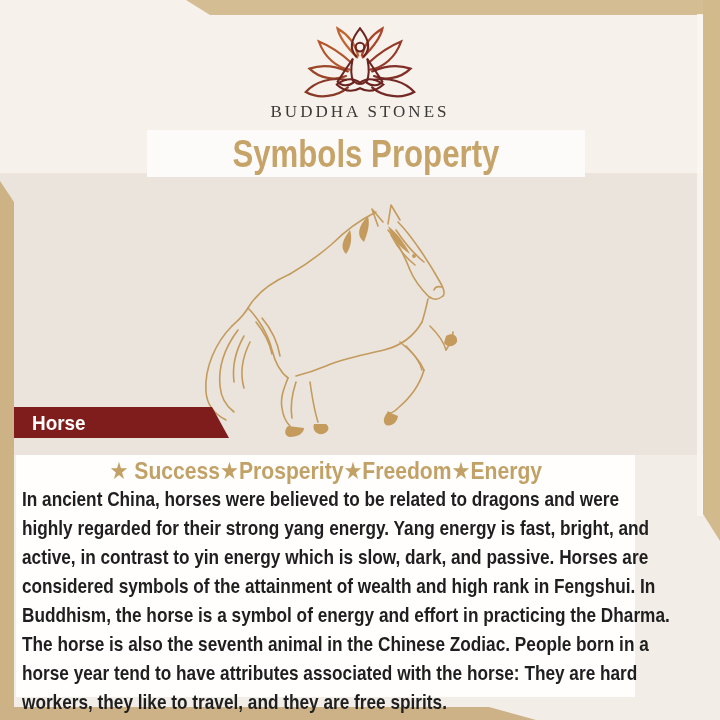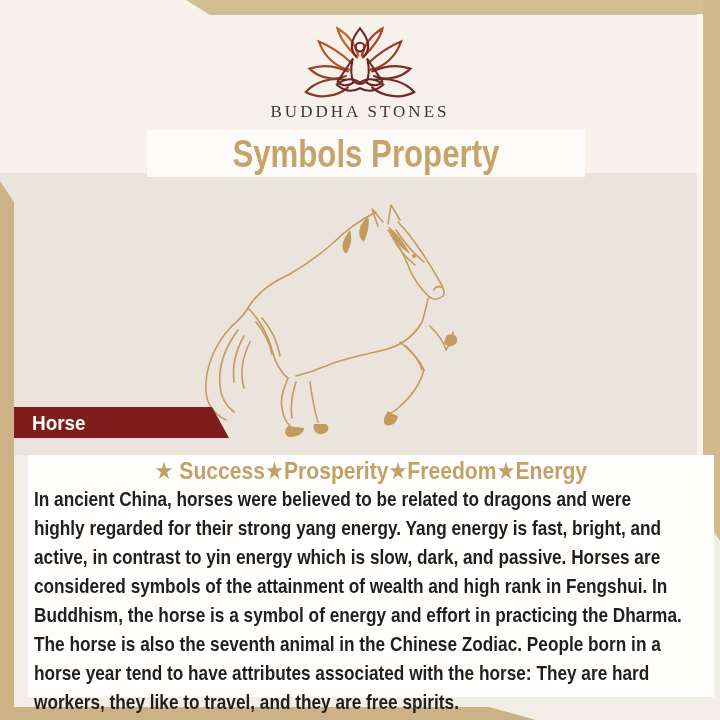--- a/index.html
+++ b/index.html
@@ -43,21 +43,21 @@
   .horse-svg{left:192px;top:186px;width:290px;height:268px;}
 
   
   .ribbon{left:14px;top:407px;width:215px;height:31px;background:#7f1d1d;
     clip-path:polygon(0 0,198px 0,215px 31px,0 31px);
     display:flex;align-items:center;}
   .ribbon-text{margin-left:18px;font-size:21px;font-weight:bold;color:#fdfcfa;
     transform:scaleX(.9);transform-origin:0 50%;white-space:nowrap;}
 
   
-  .content{left:28px;top:455px;width:686px;height:242px;background:#fffefd;}
+  .content{left:16px;top:455px;width:619px;height:242px;background:#fffefd;}
   .traits-row{position:absolute;left:0;top:2px;width:100%;text-align:center;}
   .traits-text{display:inline-block;font-size:24px;font-weight:bold;color:#c2a166;
     transform:scaleX(.88);white-space:nowrap;}
   .desc{position:absolute;left:6px;top:29px;}
   .desc-line{font-size:21px;font-weight:bold;color:#1f1f1f;line-height:29px;
     white-space:nowrap;transform:scaleX(.82);transform-origin:0 50%;}
 </style>
 </head>
 <body>
 

